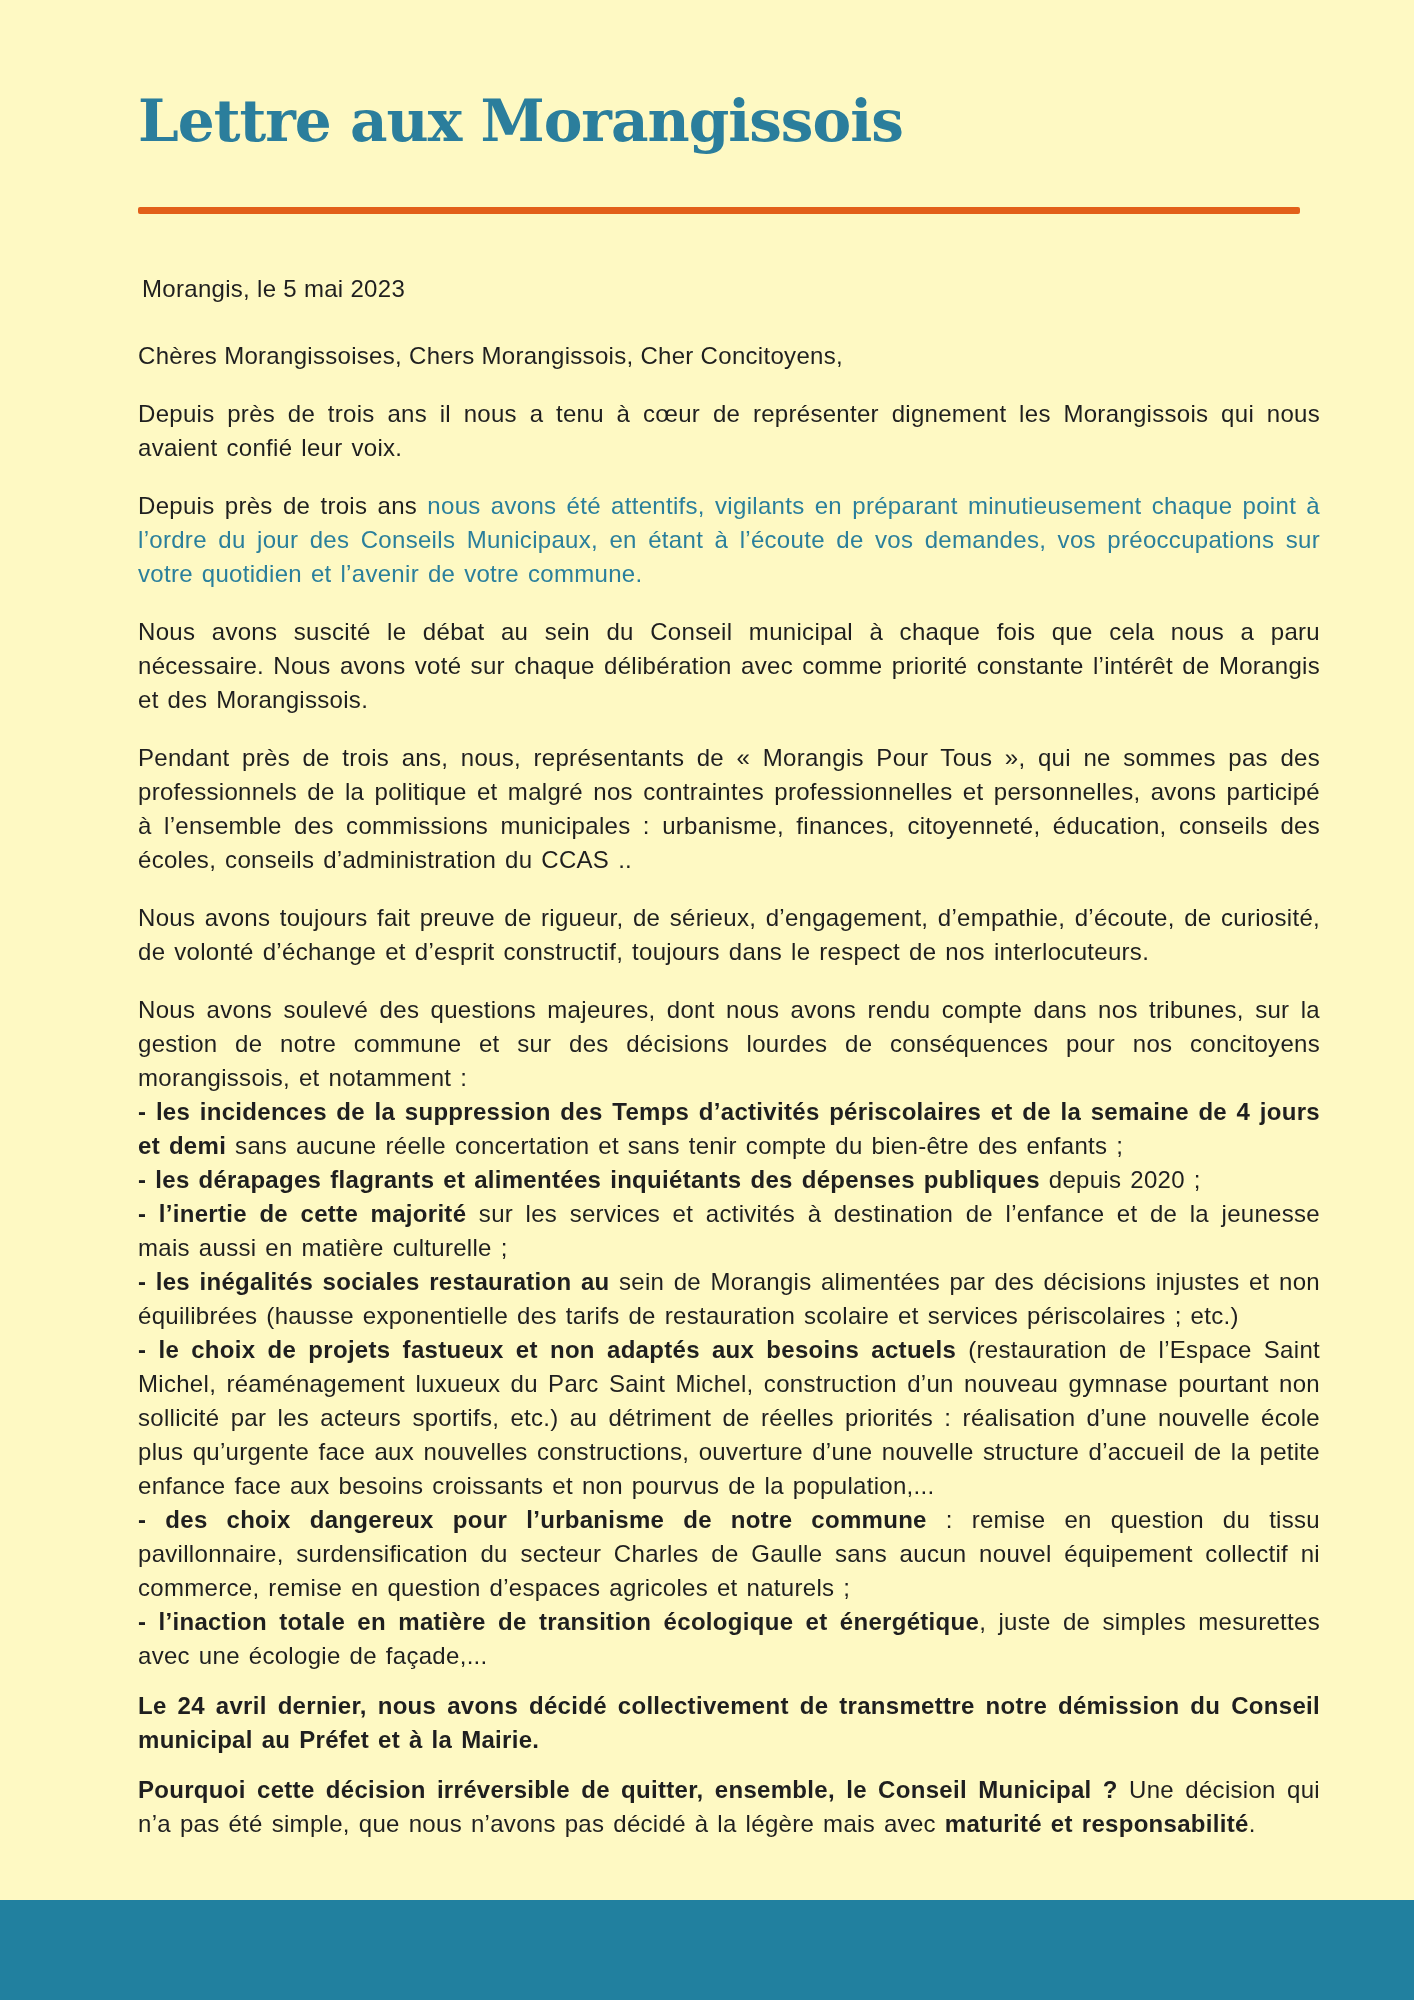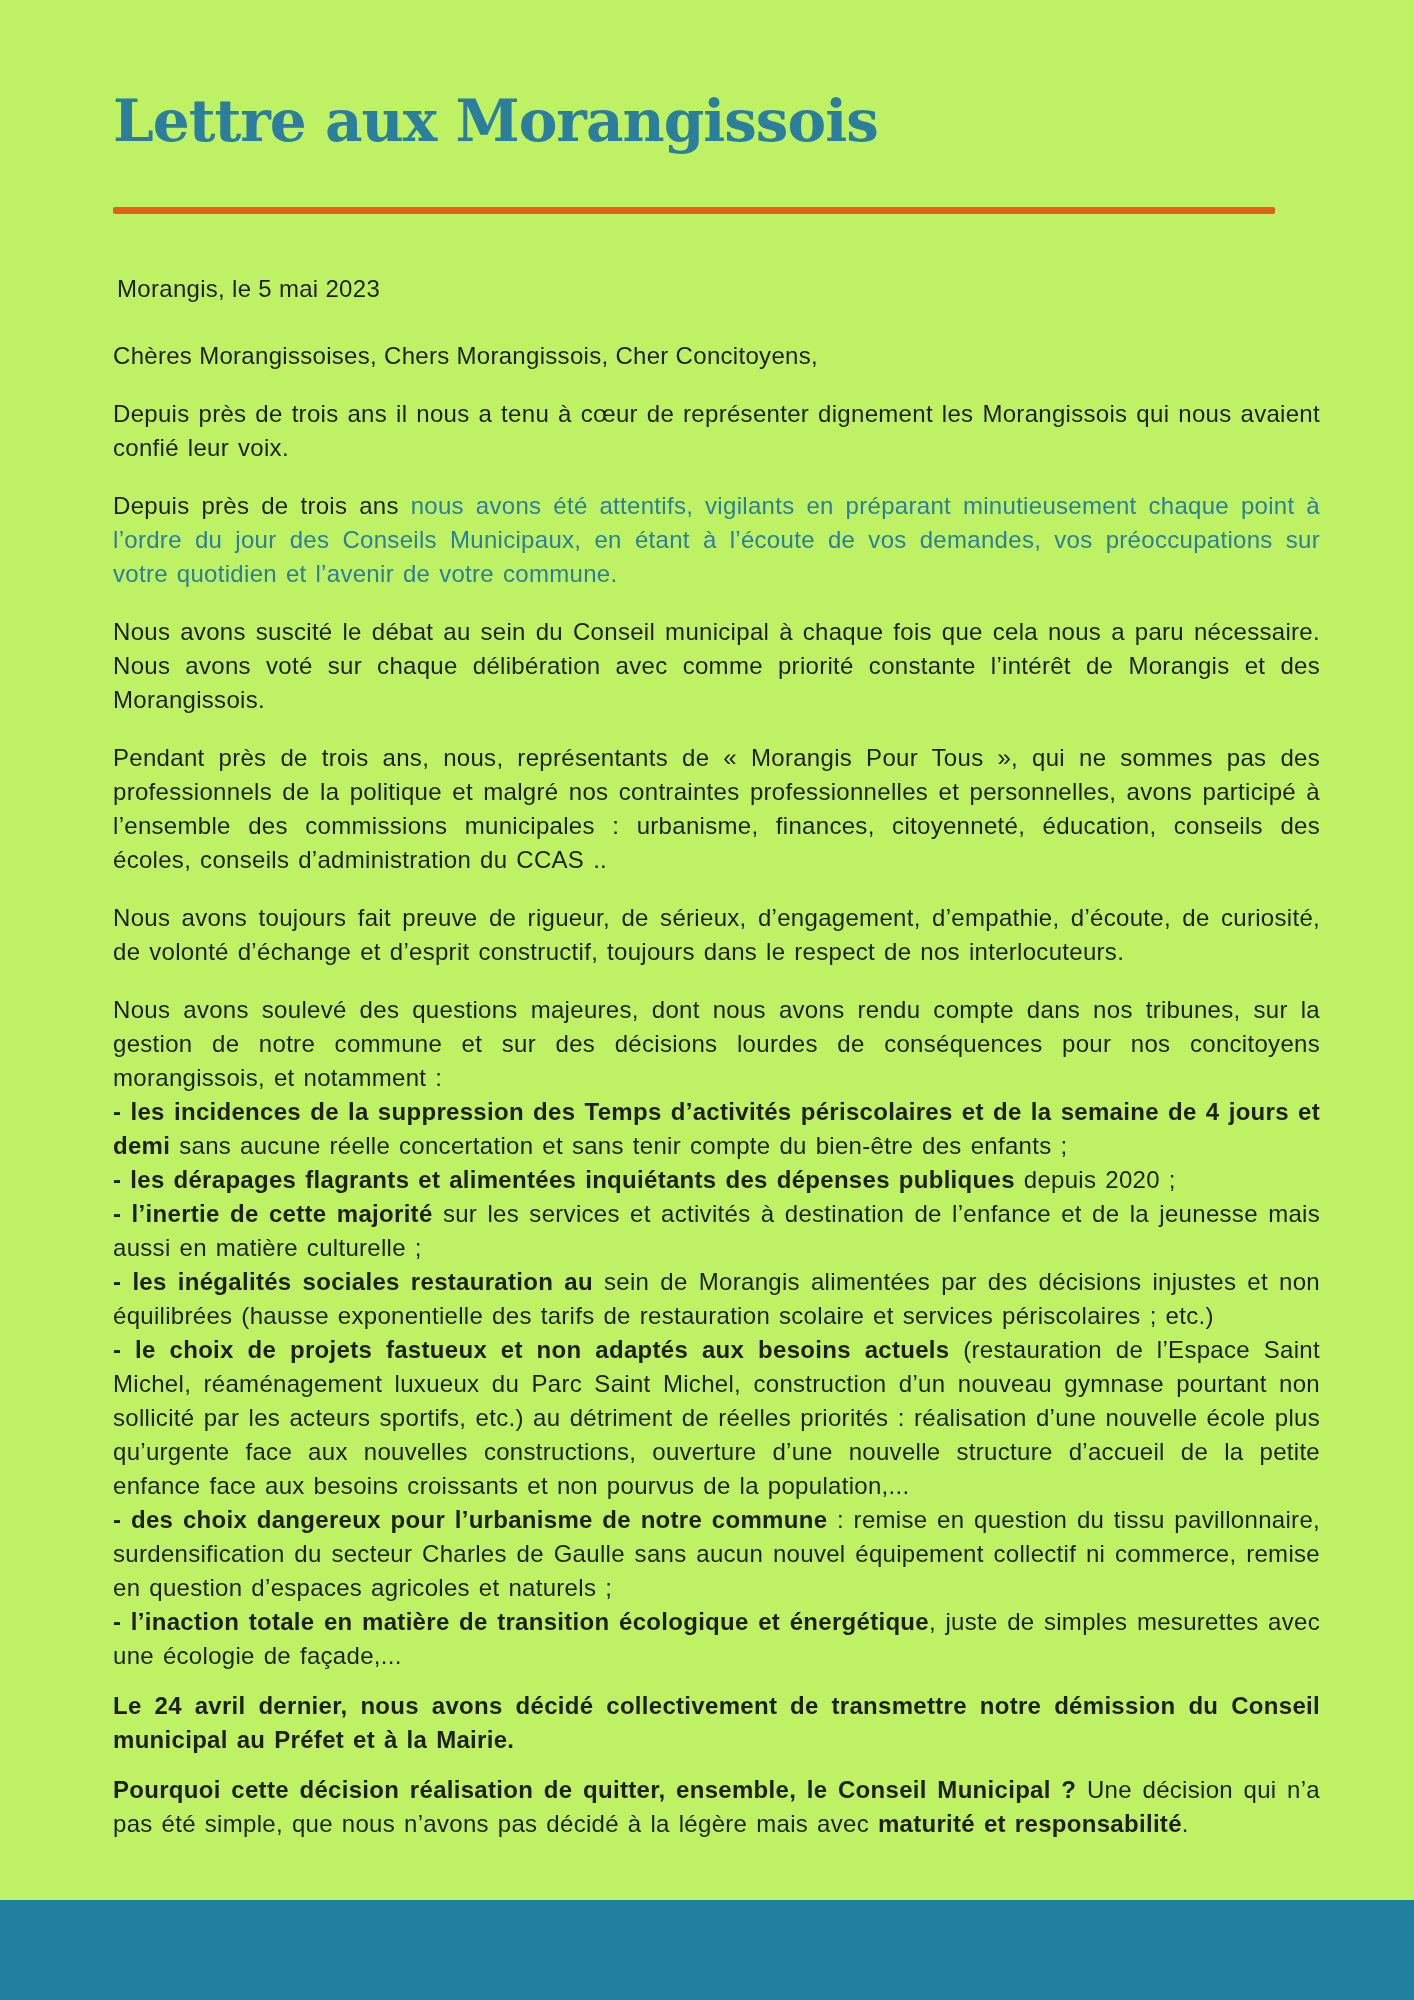--- a/index.html
+++ b/index.html
@@ -7,25 +7,26 @@
     --body-teal:#2a7f9c;
     --accent-orange:#e2601a;
     --footer-teal:#21809f;
     --text:#1f1f1f;
   }
   html,body{margin:0;padding:0;background:#ffffff;}
   .page{
     position:relative;
     width:1414px;
     height:2000px;
-    background:#bef264;
+    background:#fef9c3;
     overflow:hidden;
     box-sizing:border-box;
     font-family:"Liberation Sans","DejaVu Sans",sans-serif;
     color:var(--text);
+    padding-left:25px;
   }
   .content{
     box-sizing:border-box;
     padding:88px 94px 0 113px;
   }
   h1.title{
     margin:0;
     font-family:"DejaVu Serif","Liberation Serif",serif;
     font-weight:700;
     font-size:58px;
@@ -95,17 +96,17 @@
         <p class="para tight"><span class="bold">- les incidences de la suppression des Temps d’activités périscolaires et de la semaine de 4 jours et demi</span><span> sans aucune réelle concertation et sans tenir compte du bien-être des enfants ;</span></p>
         <p class="para tight"><span class="bold">- les dérapages flagrants et alimentées inquiétants des dépenses publiques</span><span> depuis 2020 ;</span></p>
         <p class="para tight"><span class="bold">- l’inertie de cette majorité</span><span> sur les services et activités à destination de l’enfance et de la jeunesse mais aussi en matière culturelle ;</span></p>
         <p class="para tight"><span class="bold">- les inégalités sociales restauration au</span><span> sein de Morangis alimentées par des décisions injustes et non équilibrées (hausse exponentielle des tarifs de restauration scolaire et services périscolaires ; etc.)</span></p>
         <p class="para tight"><span class="bold">- le choix de projets fastueux et non adaptés aux besoins actuels</span><span> (restauration de l’Espace Saint Michel, réaménagement luxueux du Parc Saint Michel, construction d’un nouveau gymnase pourtant non sollicité par les acteurs sportifs, etc.) au détriment de réelles priorités : réalisation d’une nouvelle école plus qu’urgente face aux nouvelles constructions, ouverture d’une nouvelle structure d’accueil de la petite enfance face aux besoins croissants et non pourvus de la population,...</span></p>
         <p class="para tight"><span class="bold">- des choix dangereux pour l’urbanisme de notre commune</span><span> : remise en question du tissu pavillonnaire, surdensification du secteur Charles de Gaulle sans aucun nouvel équipement collectif ni commerce, remise en question d’espaces agricoles et naturels ;</span></p>
         <p class="para tight"><span class="bold">- l’inaction totale en matière de transition écologique et énergétique</span><span>, juste de simples mesurettes avec une écologie de façade,...</span></p>
       </div>
     <div id="closing">
         <p class="para"><span class="bold">Le 24 avril dernier, nous avons décidé collectivement de transmettre notre démission du Conseil municipal au Préfet et à la Mairie.</span></p>
-        <p class="para"><span class="bold">Pourquoi cette décision réalisation de quitter, ensemble, le Conseil Municipal ? </span><span>Une décision qui n’a pas été simple, que nous n’avons pas décidé à la légère mais avec </span><span class="bold">maturité et responsabilité</span><span>.</span></p>
+        <p class="para"><span class="bold">Pourquoi cette décision irréversible de quitter, ensemble, le Conseil Municipal ? </span><span>Une décision qui n’a pas été simple, que nous n’avons pas décidé à la légère mais avec </span><span class="bold">maturité et responsabilité</span><span>.</span></p>
       </div>
   </div>
   <div class="footer-band"></div>
 </div>
 
 </body></html>

